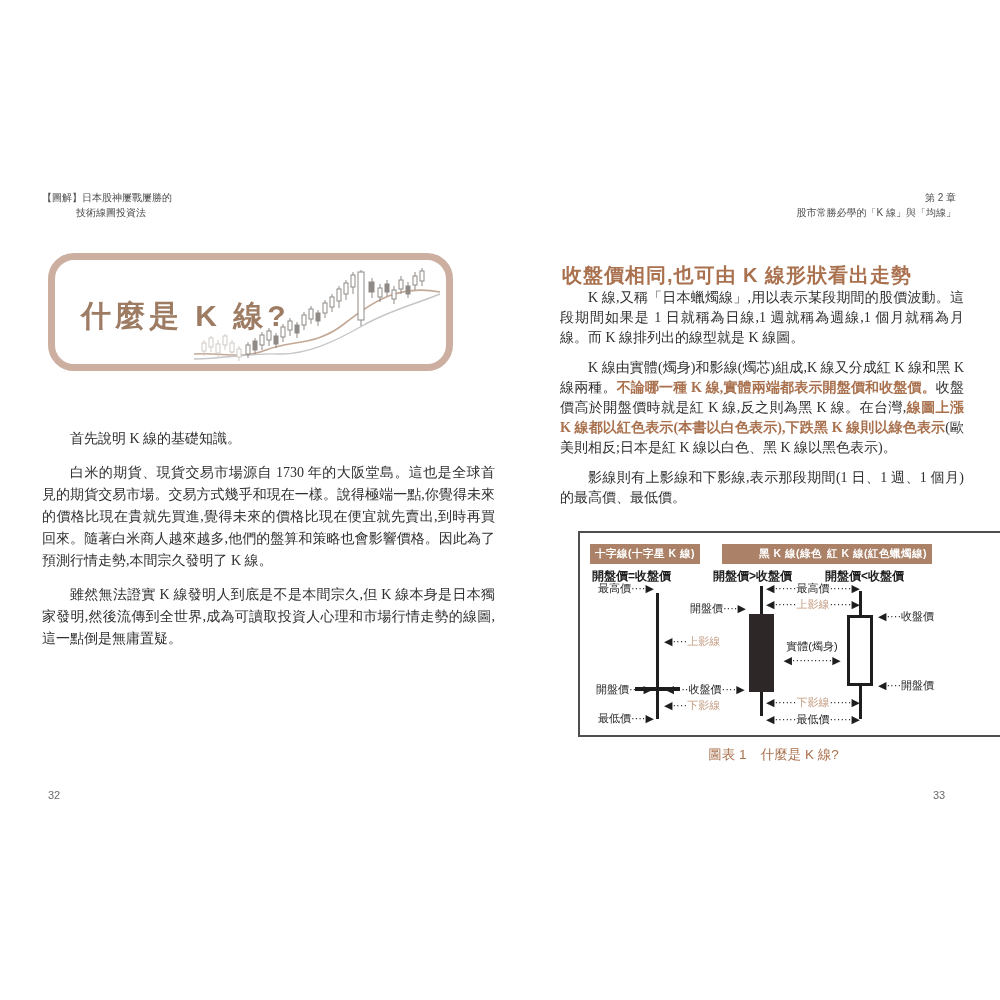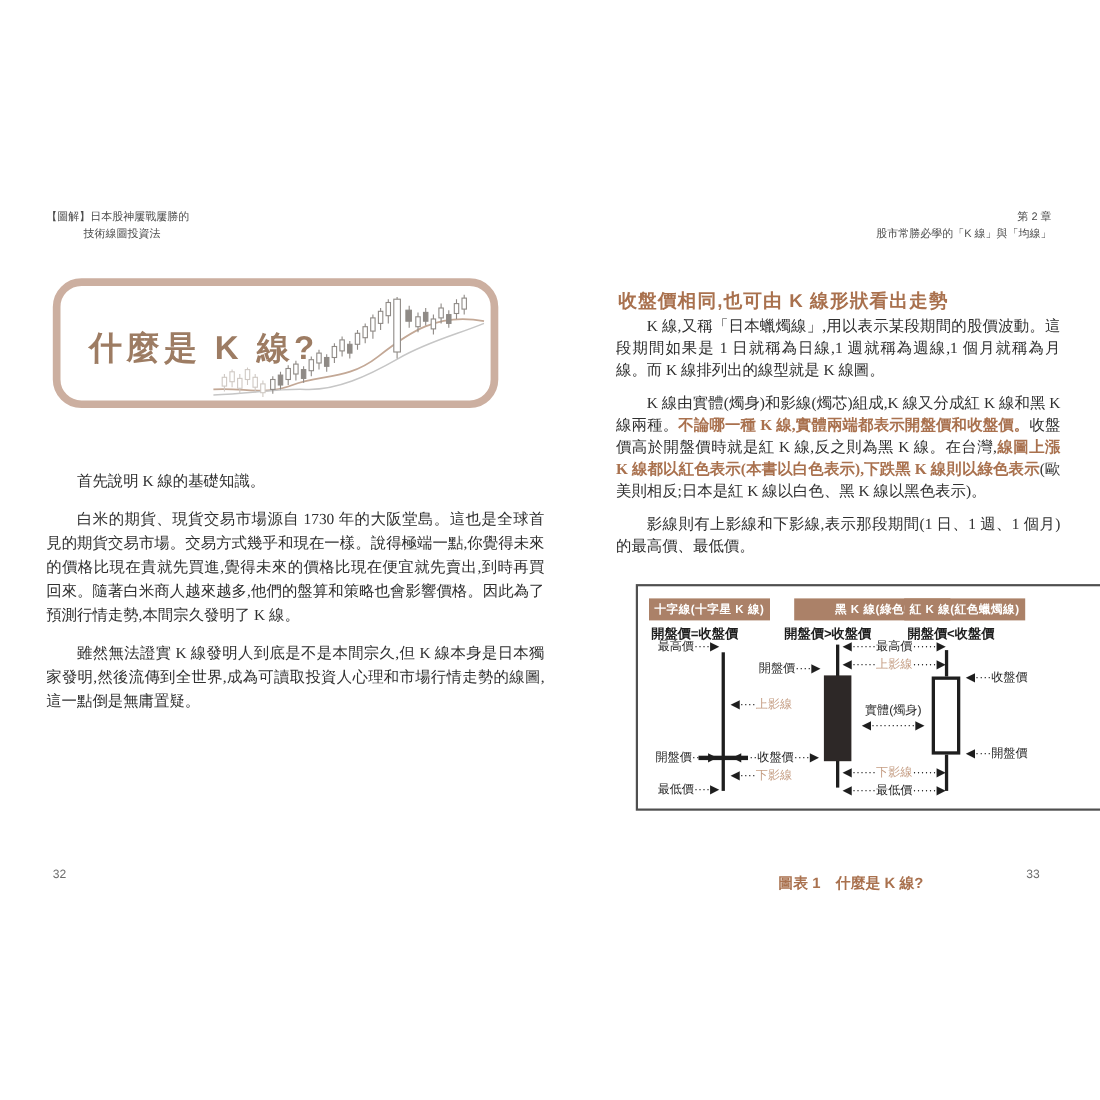--- a/index.html
+++ b/index.html
@@ -16,21 +16,21 @@
            font-family:"Liberation Sans","DejaVu Sans",sans-serif;}
 
   
   .title-box{position:absolute;left:48px;top:253px;width:405px;height:118px;box-sizing:border-box;
              border:7px solid #ccafa0;border-radius:26px;background:#fff;}
   .title-box h1{position:absolute;left:26px;top:36px;margin:0;font-size:30px;letter-spacing:4px;
                 color:#9d7c63;font-weight:bold;font-family:"Liberation Sans","DejaVu Sans",sans-serif;}
   .illus{position:absolute;right:4px;bottom:2px;}
 
   
-  .sec-head{position:absolute;margin:0;font-size:17px;font-weight:bold;color:#a9714e;
+  .sec-head{position:absolute;margin:0;font-size:20px;font-weight:bold;color:#a9714e;
             letter-spacing:1px;font-family:"Liberation Sans","DejaVu Sans",sans-serif;}
 
   
   .col{position:absolute;text-align:justify;font-size:14px;}
   .col-left{left:42px;top:428px;width:453px;line-height:22px;}
   .col-right{left:560px;top:288px;width:404px;line-height:20px;}
   .para{margin:0 0 12px 0;text-indent:2em;}
   .col-right .para{margin-bottom:10px;}
   .accent{color:#a9714e;font-weight:bold;}
 
@@ -41,22 +41,22 @@
   .badge{position:absolute;top:11px;background:#ab8168;color:#ffffff;font-size:10.5px;font-weight:bold;
          padding:3px 5px;white-space:nowrap;letter-spacing:0.5px;}
   .cond{position:absolute;top:35px;font-size:12px;font-weight:bold;color:#1e1e1e;white-space:nowrap;}
   .flabel{position:absolute;font-size:11px;color:#1e1e1e;white-space:nowrap;line-height:11px;}
   .flabel .tan{color:#c59d83;}
   .cshape{position:absolute;background:#1e1e1e;}
   .body-black{position:absolute;background:#2d2827;}
   .body-white{position:absolute;background:#ffffff;border:3px solid #1e1e1e;box-sizing:border-box;}
 
   .fig-caption{position:absolute;left:578px;top:746px;width:391px;text-align:center;
-               font-size:13.5px;font-weight:bold;color:#a9714e;
-               font-family:"Liberation Sans","DejaVu Sans",sans-serif;margin-top:48px;}
+               font-size:13.5px;font-weight:normal;color:#a9714e;
+               font-family:"Liberation Sans","DejaVu Sans",sans-serif;}
   .fig-caption .gap{display:inline-block;width:14px;}
 </style>
 </head>
 <body>
 
 <div class="stage">
 
   <div class="run-head run-head-left">
     <div class="l1">【圖解】日本股神屢戰屢勝的</div>
     <div class="l2">技術線圖投資法</div>

